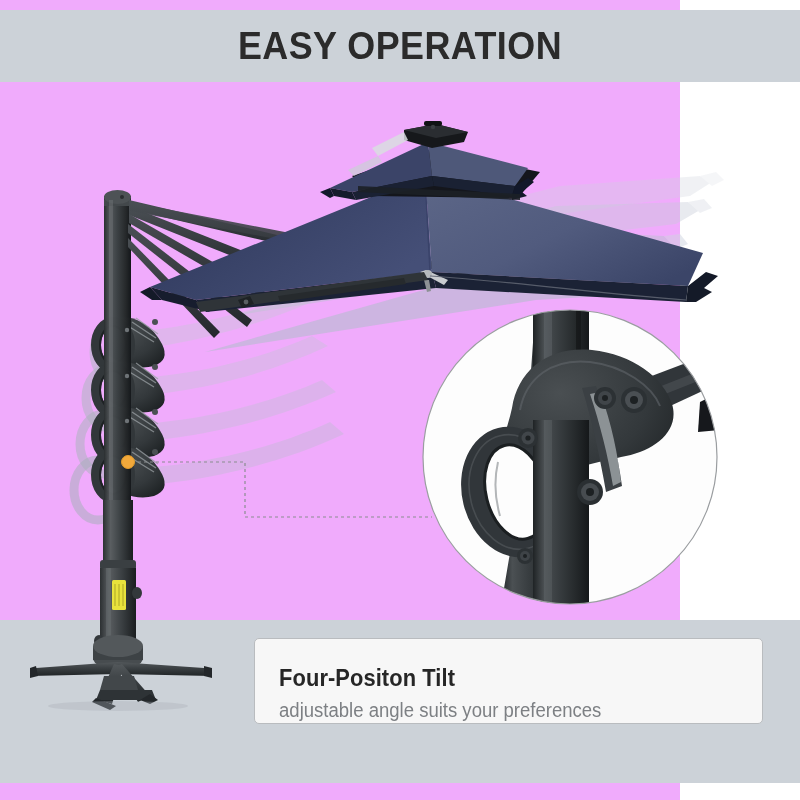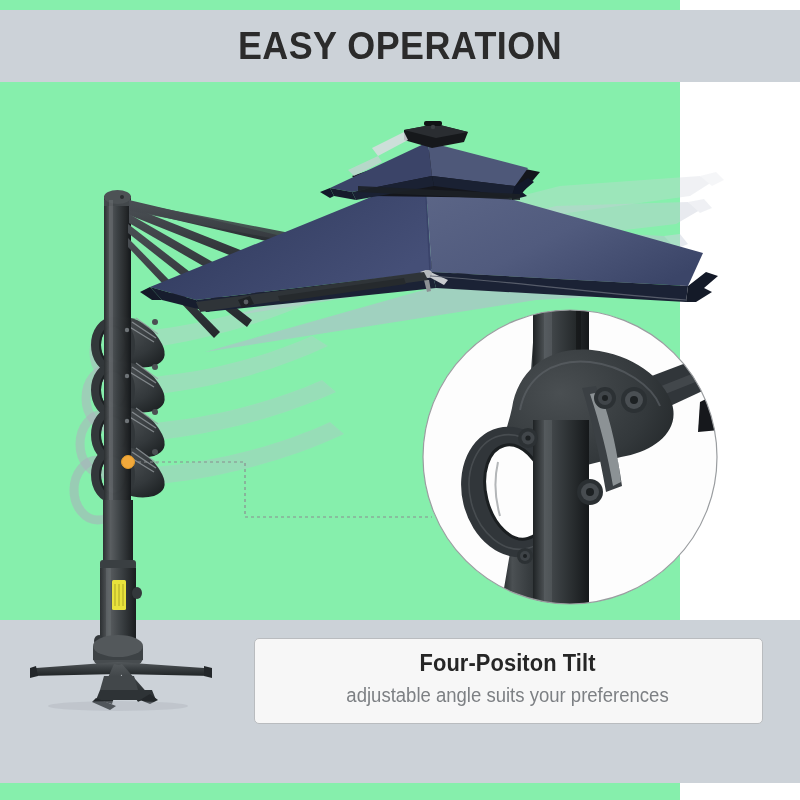--- a/index.html
+++ b/index.html
@@ -4,21 +4,21 @@
 <title>Easy Operation</title>
 <style>
   html,body{margin:0;padding:0;}
   body{
     width:800px;height:800px;
     background:#ffffff;
     font-family:"Liberation Sans", sans-serif;
     overflow:hidden;
     position:relative;
   }
-  #stage{position:absolute;left:0;top:0;width:680px;height:800px;background:#86efac;}
+  #stage{position:absolute;left:0;top:0;width:680px;height:800px;background:#f0abfc;}
 
   
   .band{position:absolute;left:0;width:800px;background:#ccd2d8;}
   #top-band{top:10px;height:72px;}
   #bottom-band{top:620px;height:163px;}
 
   #page-title{
     position:absolute;left:0;top:10px;width:800px;height:72px;
     display:flex;align-items:center;justify-content:center;
     font-size:39px;font-weight:bold;letter-spacing:.5px;
@@ -28,22 +28,22 @@
     white-space:nowrap;
   }
 
   
   #caption-card{
     position:absolute;left:254px;top:638px;width:509px;height:86px;
     background:#f7f7f7;
     border:1px solid #b9bcbf;
     border-radius:5px;
     box-sizing:border-box;
-    padding:9px 26px 0 0;
-    text-align:center;
+    padding:24px 26px 0 0;
+    text-align:left;
   }
   #caption-title{
     font-size:23px;font-weight:bold;color:#262626;
     font-family:"Liberation Sans","DejaVu Sans",sans-serif;
     letter-spacing:.1px;line-height:30px;
     transform:scaleX(.95);transform-origin:right center;
   }
   #caption-sub{
     font-size:19.5px;color:#7d8084;
     font-family:"Liberation Sans","DejaVu Sans",sans-serif;

